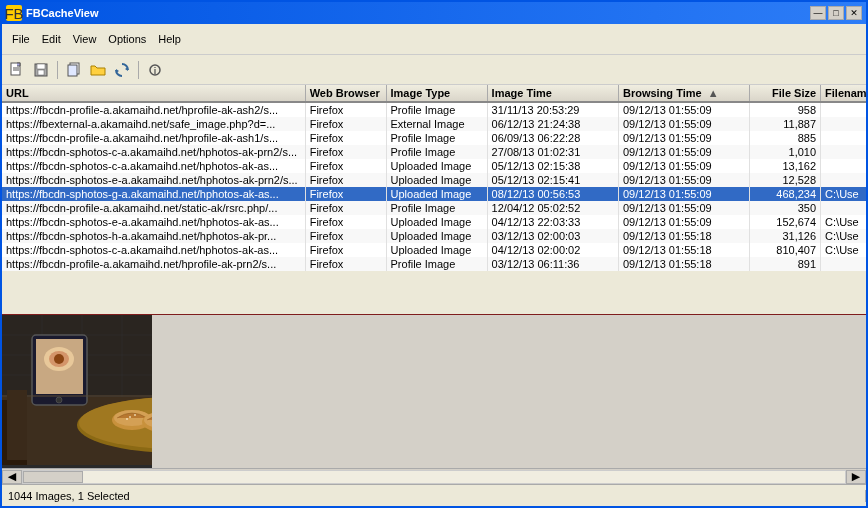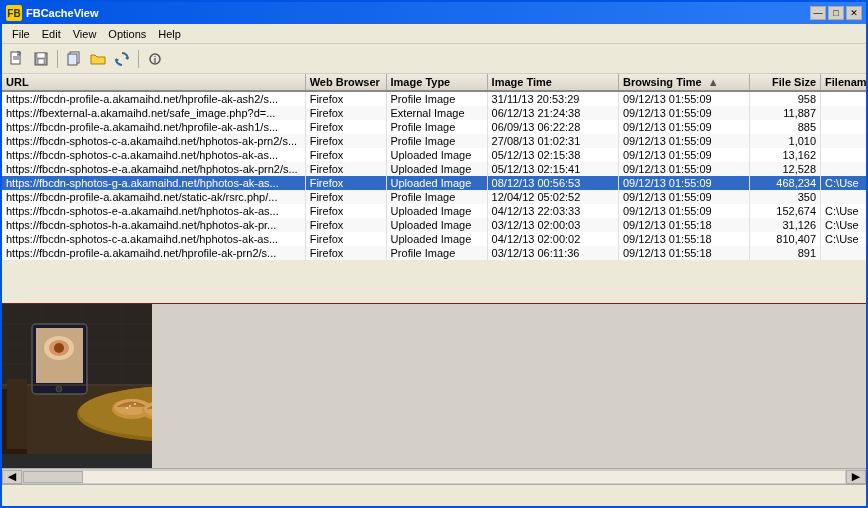--- a/index.html
+++ b/index.html
@@ -35,23 +35,23 @@
       gap: 4px;
     }
     .title-icon {
       width: 16px;
       height: 16px;
       background: #ffcc00;
       border-radius: 2px;
       display: flex;
       align-items: center;
       justify-content: center;
-      font-size: 10px;
+      font-size: 15px;
       color: #333;
-      font-weight: bold;
+      font-weight: normal;
     }
     .title-text {
       font-size: 11px;
       font-weight: bold;
     }
     .title-buttons {
       display: flex;
       gap: 2px;
     }
     .title-btn {
@@ -61,21 +61,21 @@
       background: #d4d0c8;
       display: flex;
       align-items: center;
       justify-content: center;
       cursor: pointer;
       font-size: 9px;
       color: #000;
     }
     .menu-bar {
       background: #ece9d8;
-      height: 20px;
+      height: 31px;
       display: flex;
       align-items: center;
       padding: 0 4px;
       border-bottom: 1px solid #ccc;
       flex-shrink: 0;
     }
     .menu-item {
       padding: 2px 6px;
       cursor: pointer;
       font-size: 11px;
@@ -486,14 +486,15 @@
 
   <div class="h-scrollbar">
     <div style="width:20px;height:14px;background:#d4d0c8;border:1px solid #aaa;display:flex;align-items:center;justify-content:center;cursor:pointer;">◀</div>
     <div style="flex:1;height:14px;background:#f0ede0;border:1px solid #ccc;">
       <div style="width:60px;height:12px;background:#d4d0c8;border:1px solid #aaa;"></div>
     </div>
     <div style="width:20px;height:14px;background:#d4d0c8;border:1px solid #aaa;display:flex;align-items:center;justify-content:center;cursor:pointer;">▶</div>
   </div>
 
   <div class="status-bar">
+    <span class="status-left">1044 Images, 1 Selected</span>
   </div>
 </div>
 
 </body></html>

